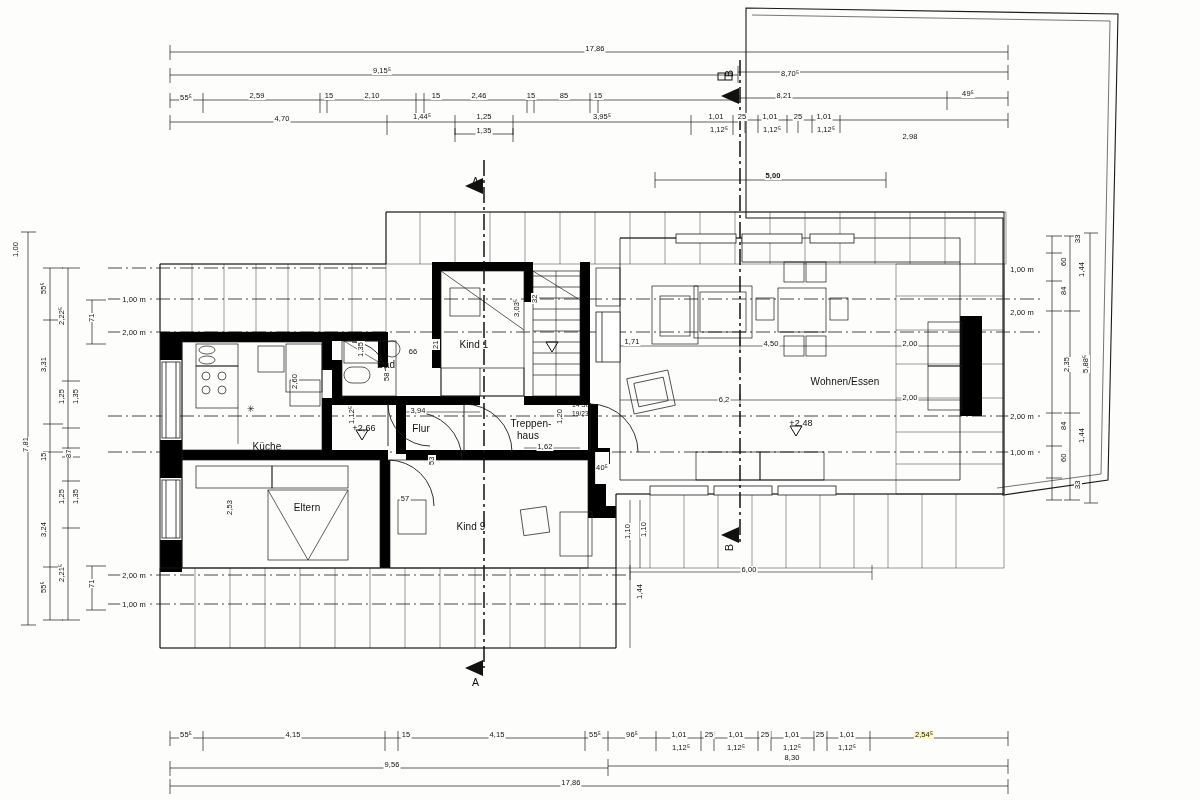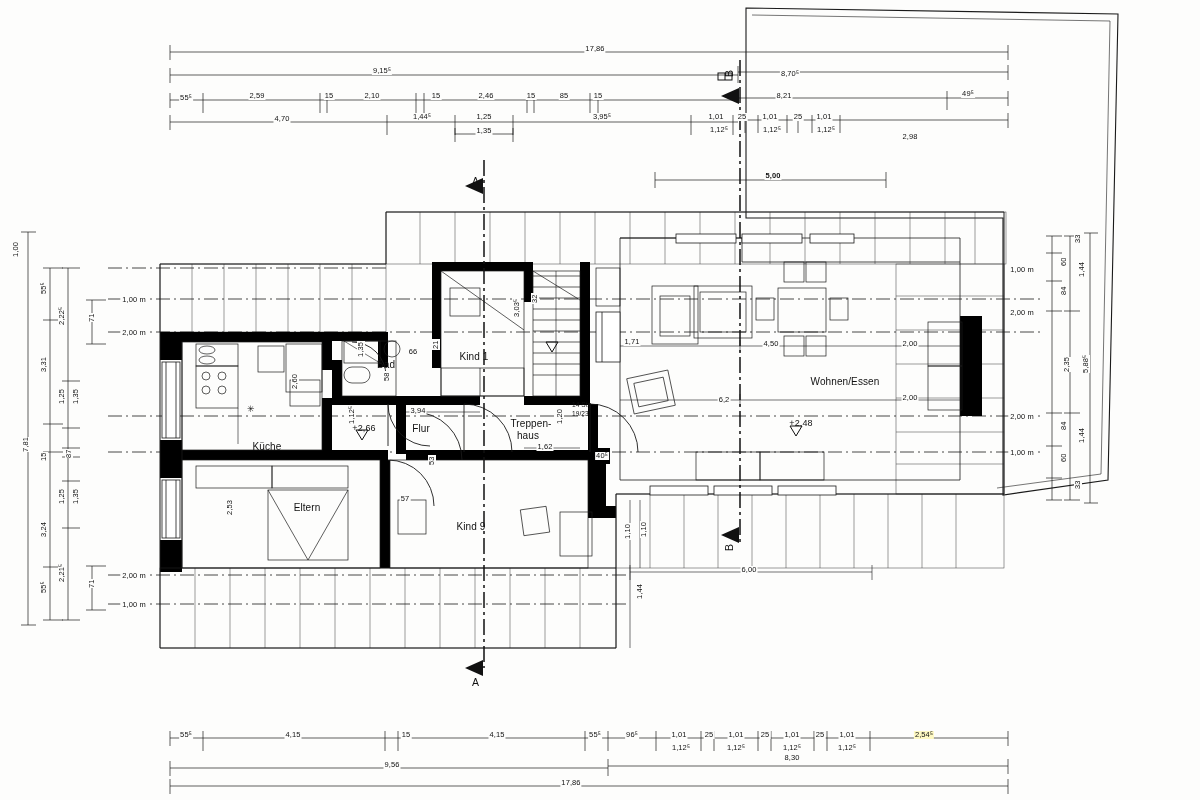--- a/index.html
+++ b/index.html
@@ -477,21 +477,21 @@
   <g fill="none" stroke="#111" stroke-width="1">
     <polygon points="356,430 368,430 362,440"></polygon>
     <polygon points="790,426 802,426 796,436"></polygon>
     <polygon points="546,342 558,342 552,352"></polygon>
   </g>
 </svg>
 
 <div id="labels">
       <div class="lbl room ctr" style="left: 267px; top: 402px; margin-top: 40px;">Küche</div>
       <div class="lbl room ctr" style="left: 386px; top: 360px;">Bad</div>
-      <div class="lbl room ctr" style="left: 474px; top: 352px; text-align: right;">Kind 1</div>
+      <div class="lbl room ctr" style="left: 474px; top: 340px; text-align: right;">Kind 1</div>
       <div class="lbl room ctr" style="left: 421px; top: 424px;">Flur</div>
       <div class="lbl room ctr" style="left: 531px; top: 419px;">Treppen-</div>
       <div class="lbl room ctr" style="left: 528px; top: 431px;">haus</div>
       <div class="lbl room ctr" style="left: 307px; top: 503px;">Eltern</div>
       <div class="lbl room ctr" style="left: 471px; top: 522px;">Kind 9</div>
       <div class="lbl room ctr" style="left: 845px; top: 377px;">Wohnen/Essen</div>
       <div class="lbl ctr" style="left: 364px; top: 424px;">+2,66</div>
       <div class="lbl ctr" style="left: 801px; top: 419px;">+2,48</div>
       <div class="lbl xs" style="left: 572px; top: 402px;">14 Stg</div>
       <div class="lbl xs" style="left: 572px; top: 411px;">19/23</div>
@@ -508,21 +508,21 @@
       <div class="lbl sm ctr" style="left: 134px; top: 572px; background: rgb(253, 253, 252); padding: 0px 2px;">2,00 m</div>
       <div class="lbl sm ctr" style="left: 134px; top: 601px; background: rgb(253, 253, 252); padding: 0px 2px;">1,00 m</div>
       <div class="lbl sm ctr" style="left: 595px; top: 45px; background: rgb(253, 253, 252); padding: 0px 1px;">17,86</div>
       <div class="lbl sm ctr" style="left: 382px; top: 67px; background: rgb(253, 253, 252); padding: 0px 1px;">9,15⁵</div>
       <div class="lbl sm ctr" style="left: 790px; top: 70px; background: rgb(253, 253, 252); padding: 0px 1px;">8,70⁵</div>
       <div class="lbl sm ctr" style="left: 186px; top: 94px; background: rgb(253, 253, 252); padding: 0px 1px;">55⁵</div>
       <div class="lbl sm ctr" style="left: 257px; top: 92px; background: rgb(253, 253, 252); padding: 0px 1px;">2,59</div>
       <div class="lbl sm ctr" style="left: 329px; top: 92px; background: rgb(253, 253, 252); padding: 0px 1px;">15</div>
       <div class="lbl sm ctr" style="left: 372px; top: 92px; background: rgb(253, 253, 252); padding: 0px 1px;">2,10</div>
       <div class="lbl sm ctr" style="left: 436px; top: 92px; background: rgb(253, 253, 252); padding: 0px 1px;">15</div>
-      <div class="lbl sm ctr" style="left: 479px; top: 92px; background: rgb(253, 253, 252); padding: 0px 1px; margin-left: 7px;">2,46</div>
+      <div class="lbl sm ctr" style="left: 479px; top: 92px; background: rgb(253, 253, 252); padding: 0px 1px;">2,46</div>
       <div class="lbl sm ctr" style="left: 531px; top: 92px; background: rgb(253, 253, 252); padding: 0px 1px;">15</div>
       <div class="lbl sm ctr" style="left: 564px; top: 92px; background: rgb(253, 253, 252); padding: 0px 1px;">85</div>
       <div class="lbl sm ctr" style="left: 598px; top: 92px; background: rgb(253, 253, 252); padding: 0px 1px;">15</div>
       <div class="lbl sm ctr" style="left: 784px; top: 92px; background: rgb(253, 253, 252); padding: 0px 1px;">8,21</div>
       <div class="lbl sm ctr" style="left: 968px; top: 90px; background: rgb(253, 253, 252); padding: 0px 1px;">49⁵</div>
       <div class="lbl sm ctr" style="left: 282px; top: 115px; background: rgb(253, 253, 252); padding: 0px 1px; text-align: center;">4,70</div>
       <div class="lbl sm ctr" style="left: 422px; top: 113px; background: rgb(253, 253, 252); padding: 0px 1px;">1,44⁵</div>
       <div class="lbl sm ctr" style="left: 484px; top: 113px; background: rgb(253, 253, 252); padding: 0px 1px;">1,25</div>
       <div class="lbl sm ctr" style="left: 602px; top: 113px; background: rgb(253, 253, 252); padding: 0px 1px;">3,95⁵</div>
       <div class="lbl sm ctr" style="left: 716px; top: 113px; background: rgb(253, 253, 252); padding: 0px 1px;">1,01</div>
@@ -585,21 +585,21 @@
       <div class="lbl sm rot" style="left: 1074px; top: 489px; background: rgb(253, 253, 252);">33</div>
       <div class="lbl sm rot" style="left: 291px; top: 390px; background: rgb(253, 253, 252); padding: 0px 1px;">2,60</div>
       <div class="lbl sm rot" style="left: 357px; top: 358px; background: rgb(253, 253, 252); padding: 0px 1px;">1,35</div>
       <div class="lbl sm rot" style="left: 383px; top: 382px; background: rgb(253, 253, 252); padding: 0px 1px;">58</div>
       <div class="lbl sm rot" style="left: 513px; top: 318px; background: rgb(253, 253, 252); padding: 0px 1px;">3,03⁵</div>
       <div class="lbl sm rot" style="left: 531px; top: 304px; background: rgb(253, 253, 252); padding: 0px 1px;">32</div>
       <div class="lbl sm ctr" style="left: 418px; top: 407px; background: rgb(253, 253, 252); padding: 0px 1px;">3,94</div>
       <div class="lbl sm rot" style="left: 348px; top: 425px; background: rgb(253, 253, 252); padding: 0px 1px;">1,12⁵</div>
       <div class="lbl sm ctr" style="left: 545px; top: 443px; background: rgb(253, 253, 252); padding: 0px 1px;">1,62</div>
       <div class="lbl sm rot" style="left: 556px; top: 425px; background: rgb(253, 253, 252); padding: 0px 1px;">1,20</div>
-      <div class="lbl sm ctr" style="left: 602px; top: 452px; background: rgb(253, 253, 252); padding: 0px 1px;">40⁵</div>
+      <div class="lbl sm ctr" style="left: 602px; top: 452px; background: rgb(253, 253, 252); padding: 12px 1px;">40⁵</div>
       <div class="lbl sm rot" style="left: 428px; top: 466px; background: rgb(253, 253, 252); padding: 0px 1px;">53</div>
       <div class="lbl sm ctr" style="left: 405px; top: 495px; background: rgb(253, 253, 252); padding: 0px 1px;">57</div>
       <div class="lbl sm rot" style="left: 226px; top: 516px; background: rgb(253, 253, 252); padding: 0px 1px;">2,53</div>
       <div class="lbl sm rot" style="left: 624px; top: 540px; background: rgb(253, 253, 252); padding: 0px 1px;">1,10</div>
       <div class="lbl sm rot" style="left: 640px; top: 538px; background: rgb(253, 253, 252); padding: 0px 1px;">1,10</div>
       <div class="lbl sm rot" style="left: 636px; top: 600px; background: rgb(253, 253, 252); padding: 0px 1px;">1,44</div>
       <div class="lbl sm ctr" style="left: 749px; top: 566px; background: rgb(253, 253, 252); padding: 0px 1px;">6,00</div>
       <div class="lbl sm ctr" style="left: 632px; top: 338px; background: rgb(253, 253, 252); padding: 0px 1px;">1,71</div>
       <div class="lbl sm ctr" style="left: 771px; top: 340px; background: rgb(253, 253, 252); padding: 0px 1px;">4,50</div>
       <div class="lbl sm ctr" style="left: 910px; top: 340px; background: rgb(253, 253, 252); padding: 0px 1px;">2,00</div>

